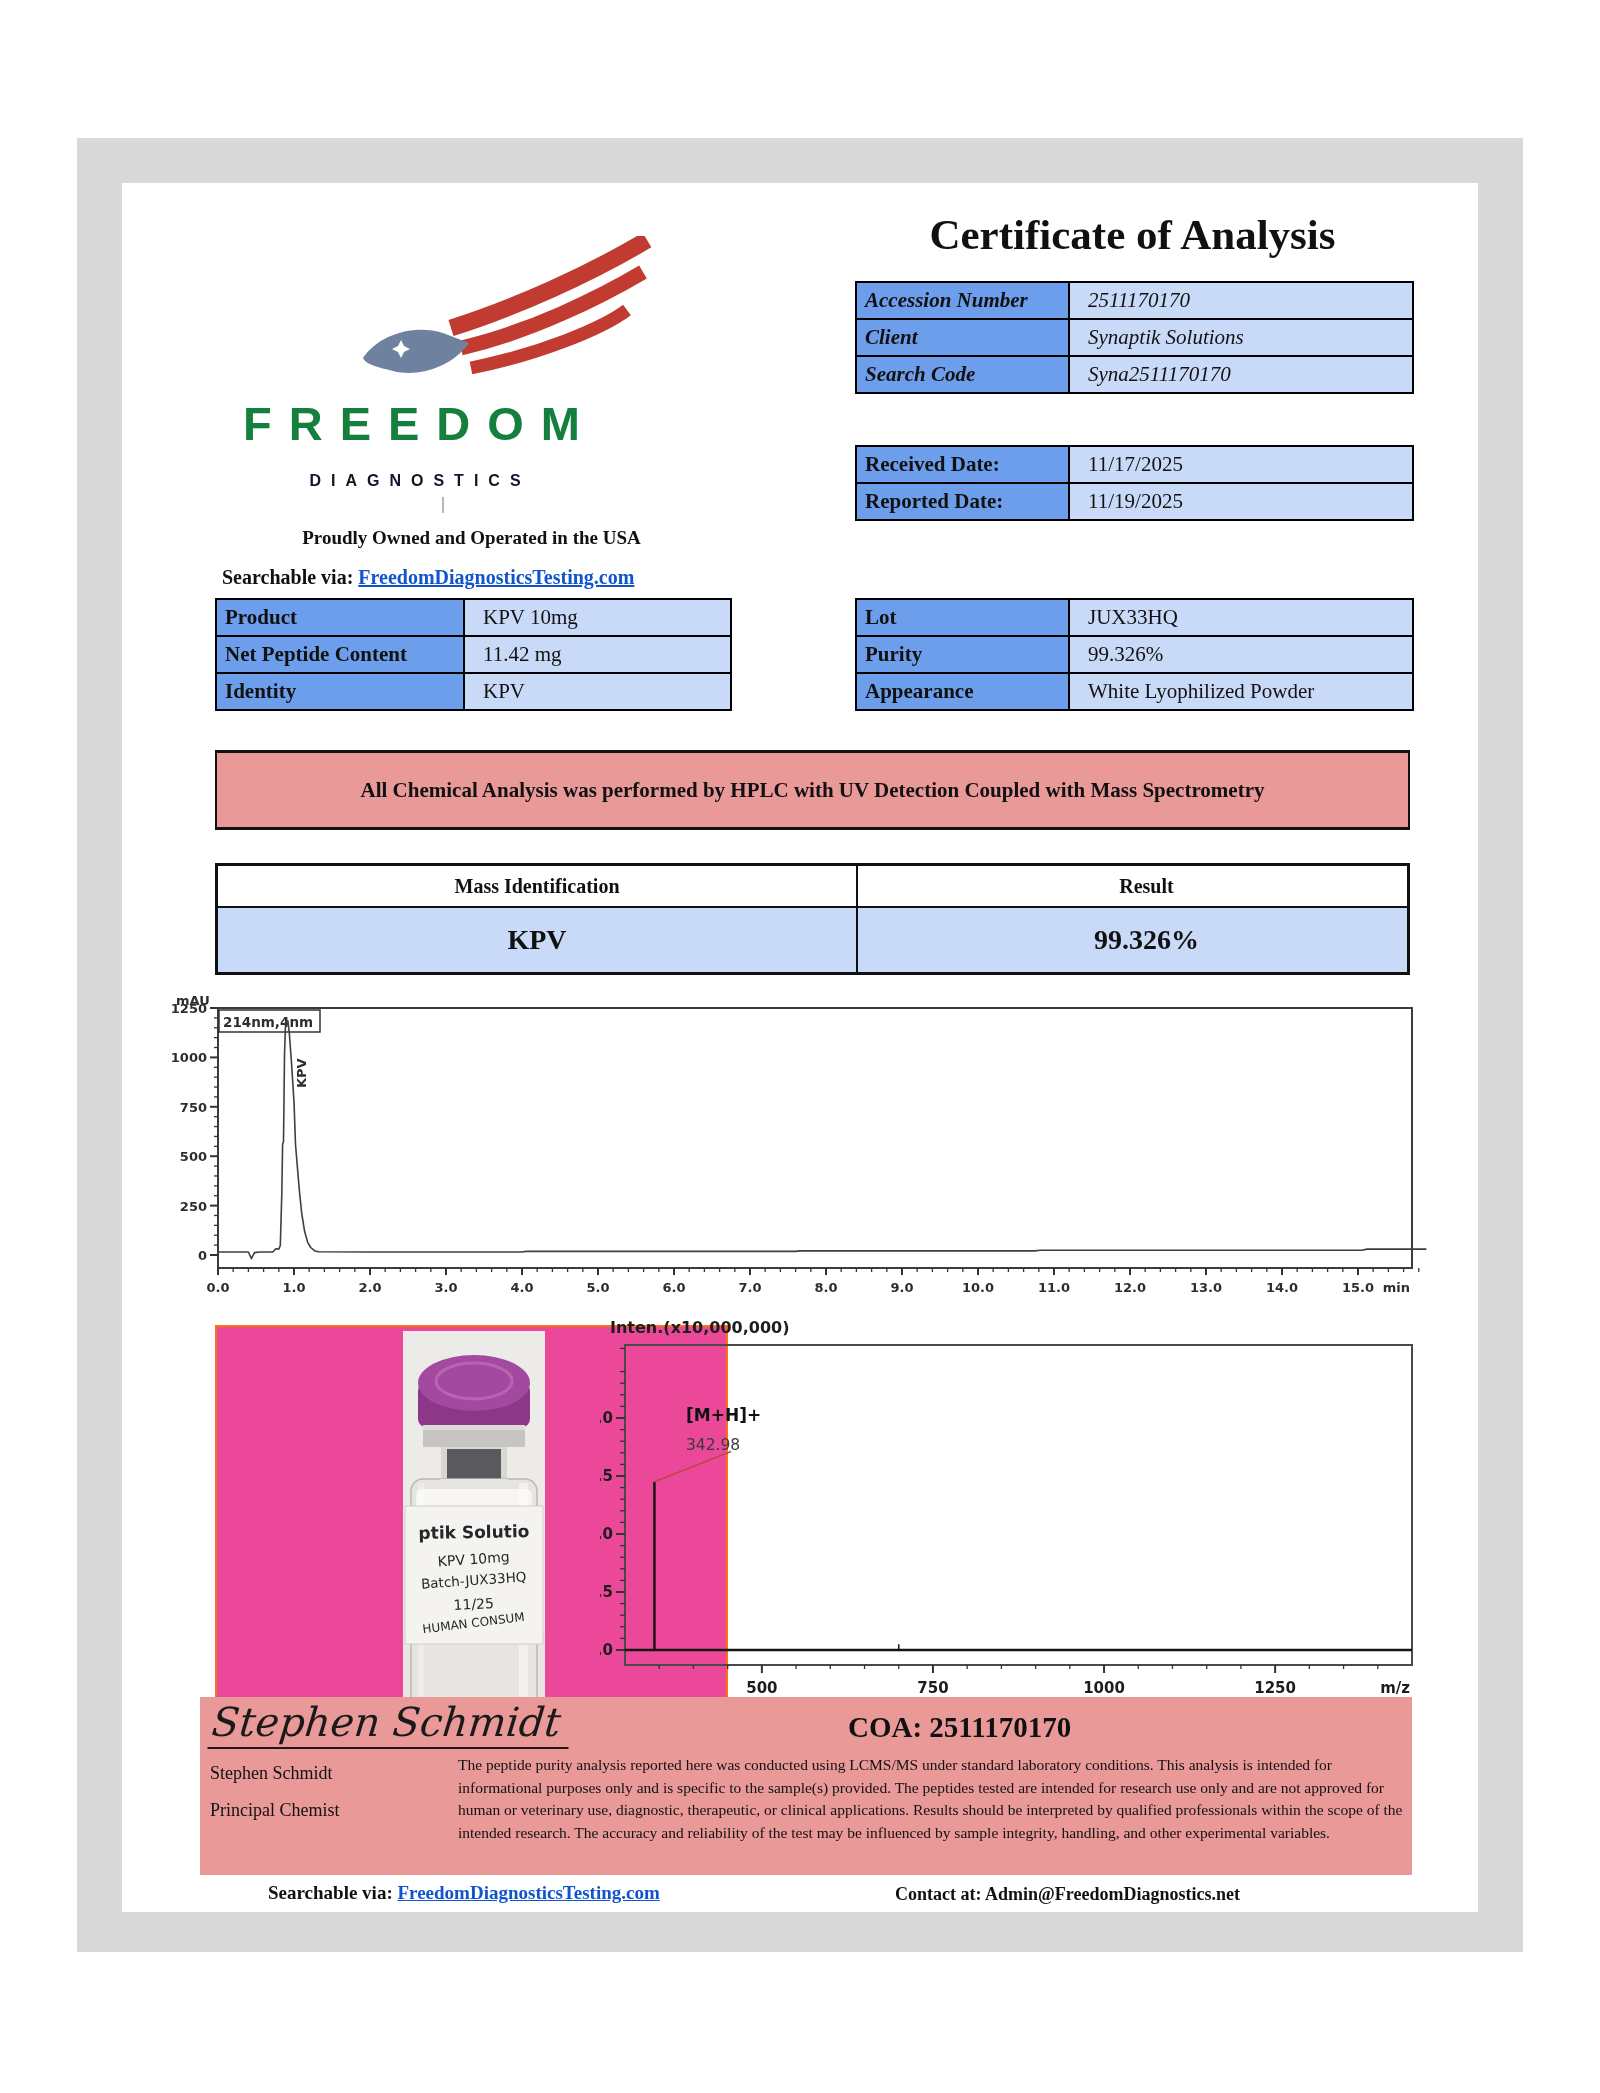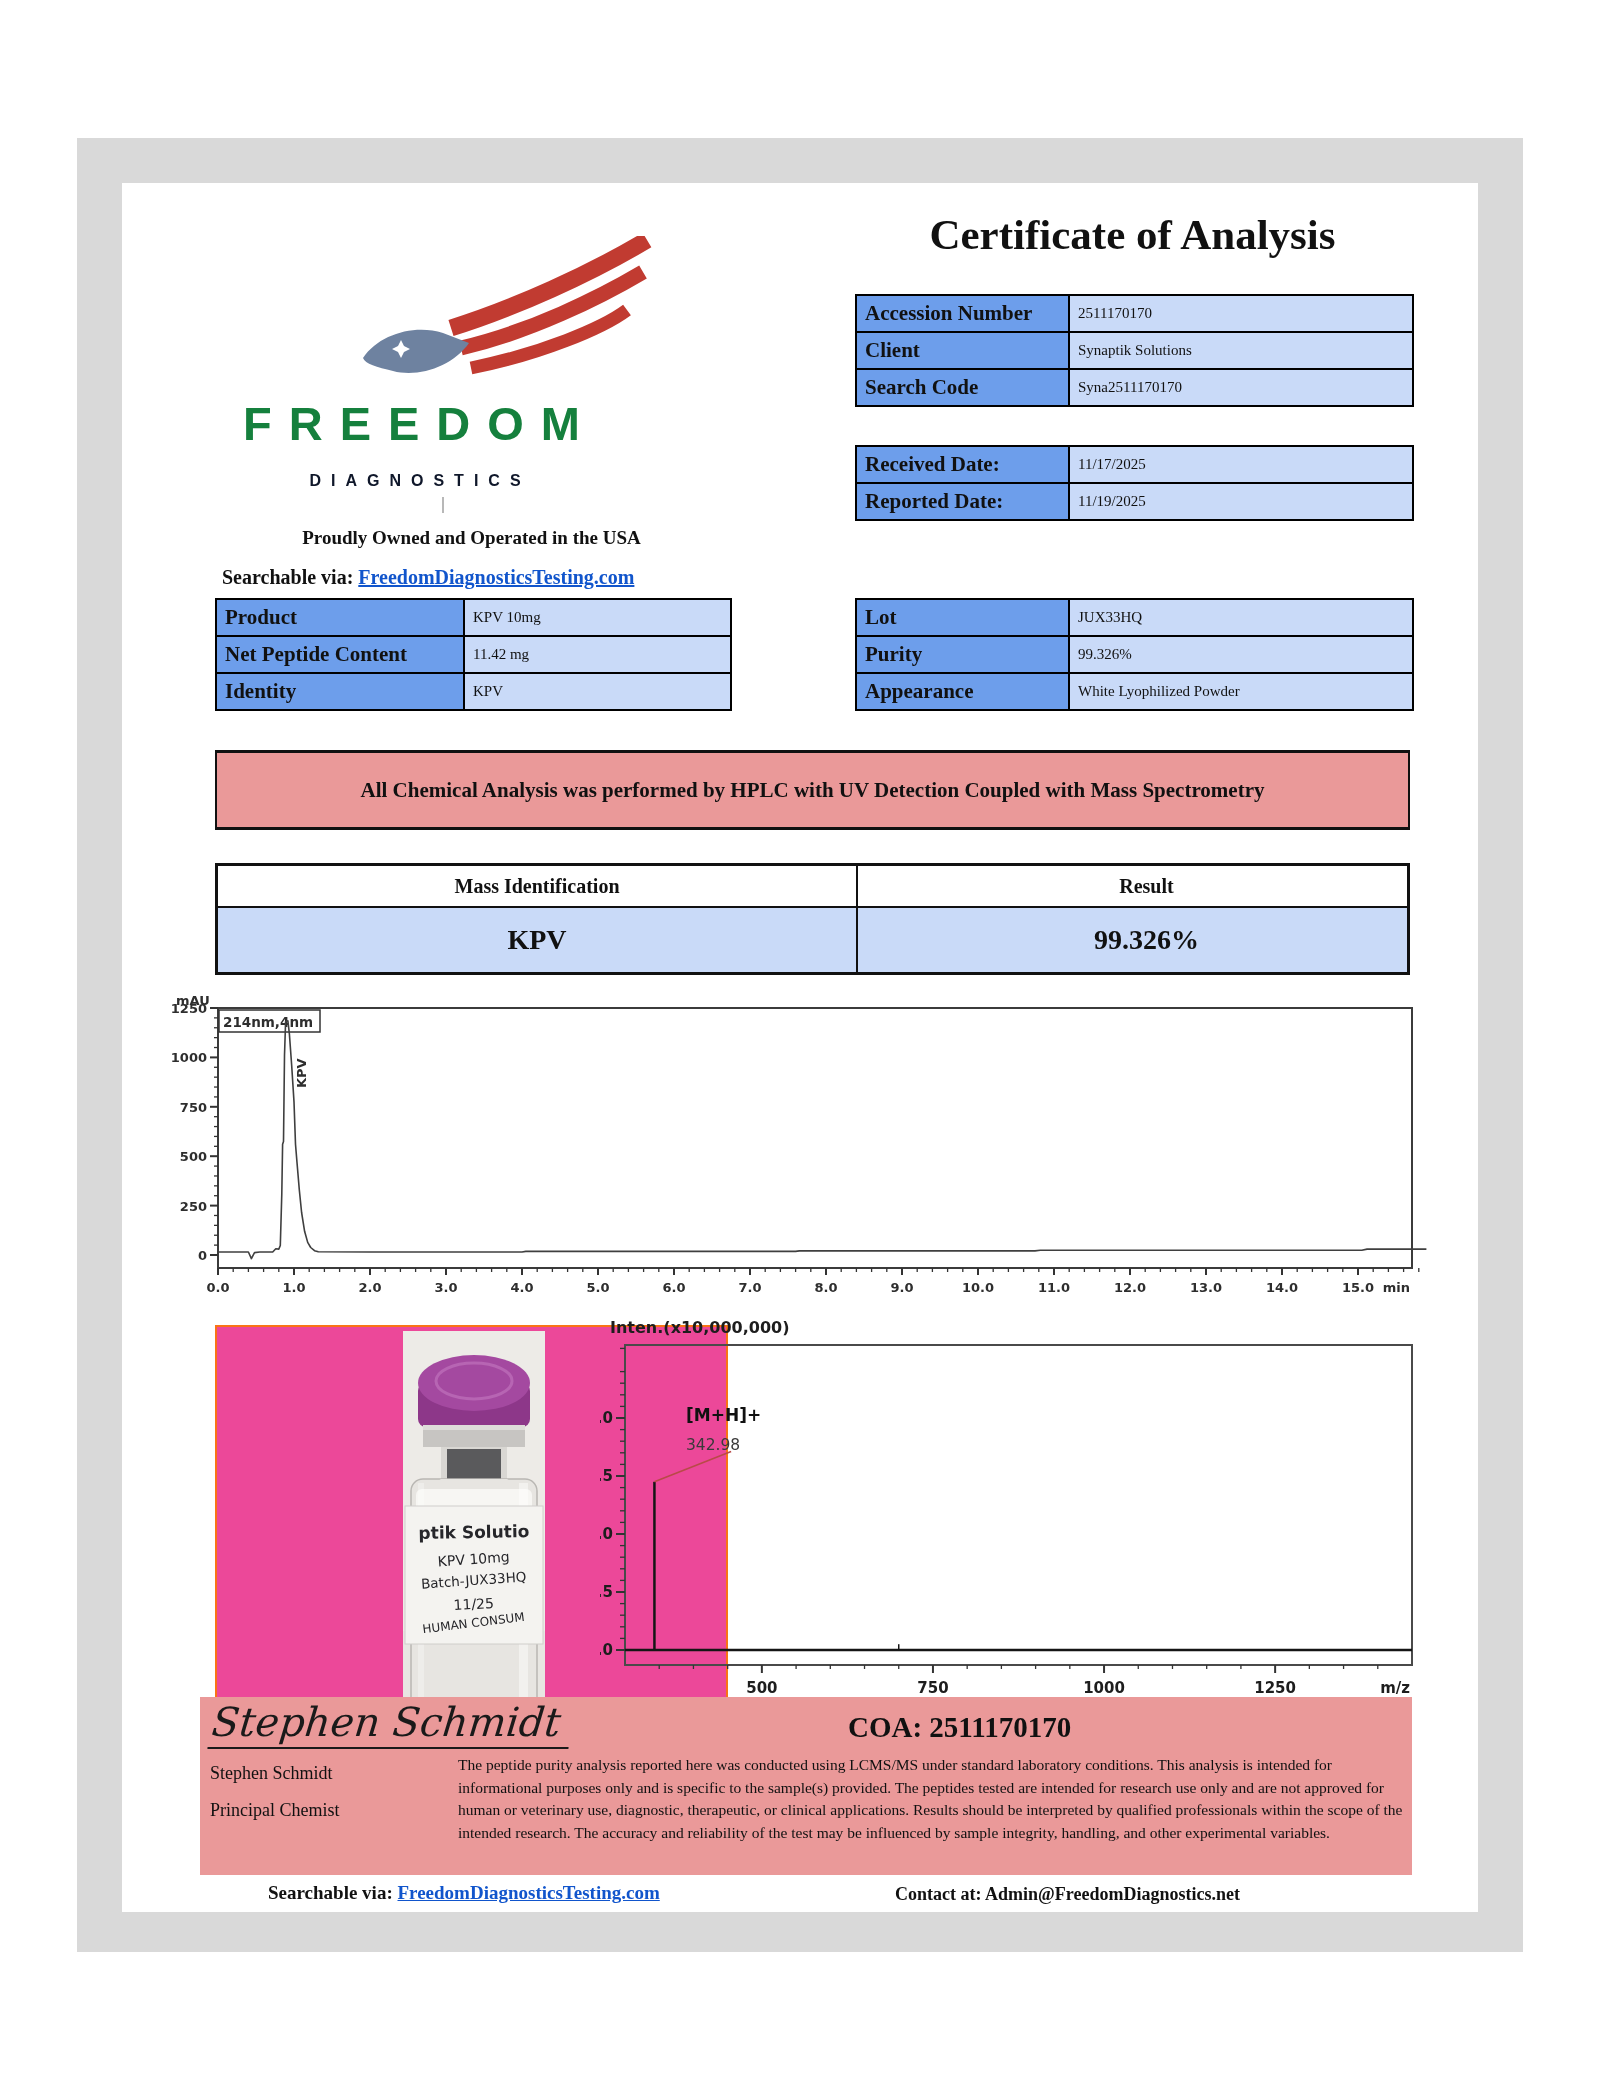--- a/index.html
+++ b/index.html
@@ -26,21 +26,21 @@
   a.doclink{color:#1155cc;text-decoration:underline;font-weight:bold;cursor:pointer;}
 
   .title{left:850px;top:210px;width:565px;text-align:center;font-size:43px;font-weight:bold;}
 
   
   .tbl{border:2px solid #000;}
   .trow{display:flex;border-bottom:2px solid #000;height:35px;}
   .trow:last-child{border-bottom:none;}
   .tlbl{background:#6d9eeb;border-right:2px solid #000;font-weight:bold;
         display:flex;align-items:center;padding-left:8px;font-size:21px;flex:0 0 auto;}
-  .tval{background:#c9daf8;flex:1;display:flex;align-items:center;padding-left:8px;font-size:15px;}
+  .tval{background:#c9daf8;flex:1;display:flex;align-items:center;padding-left:18px;font-size:21px;}
   .t-right .tlbl{width:203px;}
   .t-left .tlbl{width:238px;text-align:center;}
 
   .banner{left:215px;top:750px;width:1195px;height:80px;background:#ea9999;
      border-top:3px solid #111;border-bottom:3px solid #111;border-left:2px solid #111;border-right:2px solid #111;
      box-sizing:border-box;display:flex;align-items:center;justify-content:center;
      font-weight:bold;font-size:21px;}
 
   .mass-tbl{left:215px;top:863px;width:1195px;border:3px solid #111;box-sizing:border-box;}
   .mrow{display:flex;gap:28px;}
@@ -101,21 +101,21 @@
 
 <div class="abs tagline">Proudly Owned and Operated in the USA</div>
 
 <div class="abs search-line">
   <span>Searchable via:</span>
   <a class="doclink">FreedomDiagnosticsTesting.com</a>
 </div>
 
 <div class="abs title">Certificate of Analysis</div>
 
-<div class="abs tbl t-right" style="left:855px;top:294px;width:555px;">
+<div class="abs tbl t-right" style="left:855px;top:281px;width:555px;font-style:italic;">
   <div class="trow">
     <div class="tlbl">Accession Number</div>
     <div class="tval">2511170170</div>
   </div>
   <div class="trow">
     <div class="tlbl">Client</div>
     <div class="tval">Synaptik Solutions</div>
   </div>
   <div class="trow">
     <div class="tlbl">Search Code</div>

